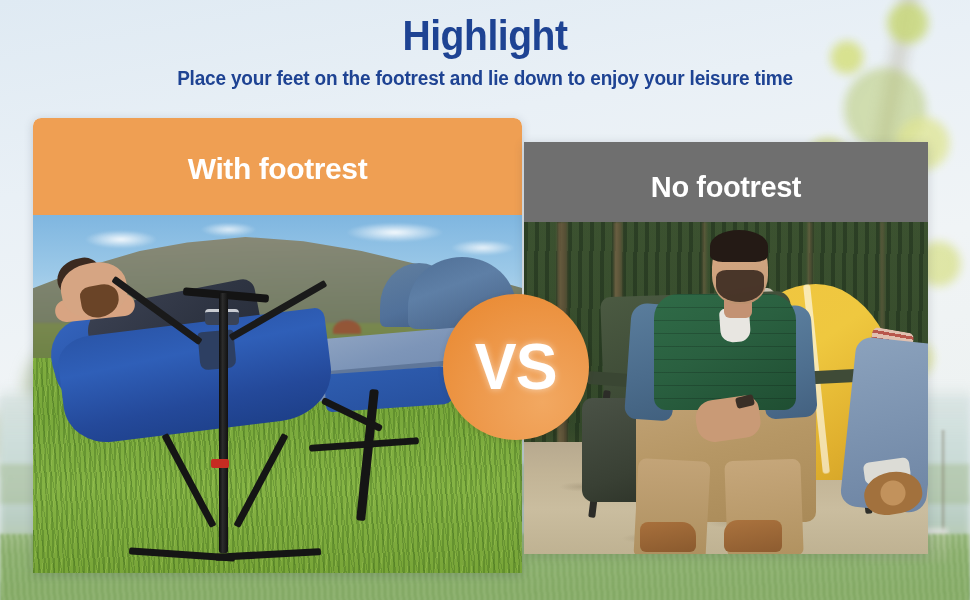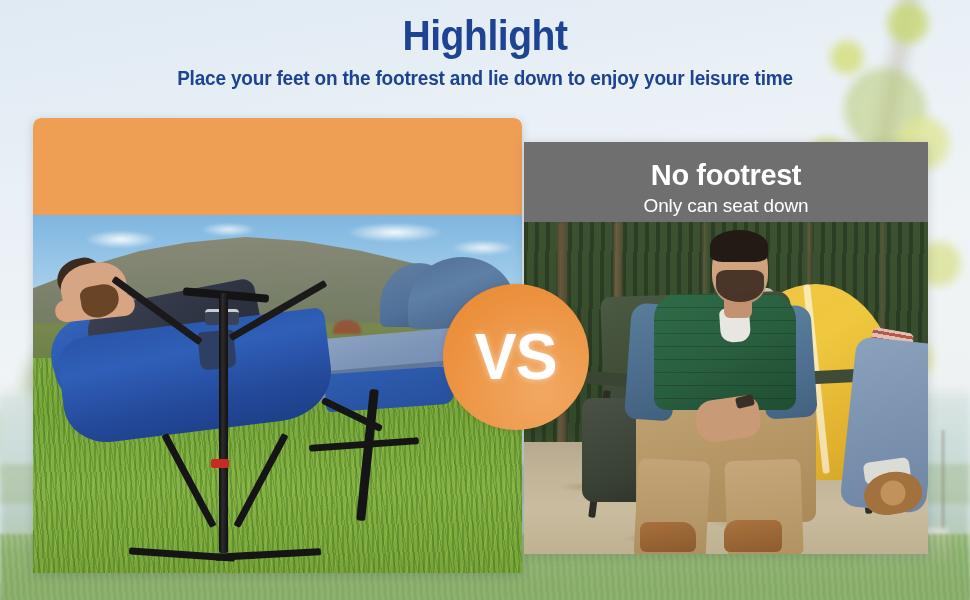--- a/index.html
+++ b/index.html
@@ -399,21 +399,21 @@
     border-radius: 16px 8px 18px 16px; transform: rotate(6deg);
   }
   .pr-othersock { position:absolute; right:18px; top:238px; width:46px; height:22px; background:#dcdcd6; border-radius:6px; transform: rotate(-8deg);}
   .pr-otherboot { position:absolute; right:6px; top:250px; width:58px; height:42px; background:radial-gradient(circle at 50% 50%, #c2925c 0 12px, #a2713d 13px); border-radius:50% 50% 42% 42%; transform: rotate(-10deg);}
   .pr-plaid { position:absolute; right:16px; top:108px; width:42px; height:34px;
     background: repeating-linear-gradient(0deg,#b8574c 0 3px,#e0c0b0 3px 7px), repeating-linear-gradient(90deg,rgba(150,60,50,.5) 0 3px, transparent 3px 7px);
     border-radius:6px; transform: rotate(10deg);}
 
   
   #vs-badge {
-    position: absolute; left: 443px; top: 284px; width: 146px; height: 146px;
+    position: absolute; left: 443px; top: 294px; width: 146px; height: 146px;
     border-radius: 50%; z-index: 9;
     background: radial-gradient(circle at 68% 74%, #f2a861 0%, #ee9a4d 42%, #e8862c 100%);
     display: flex; align-items: center; justify-content: center;
     box-shadow: 0 1px 5px rgba(80,60,30,.18);
   }
   #vs-label {
     color: #ffffff; font-size: 64px; font-weight: 700; letter-spacing: -1px;
     text-shadow: 0 0 7px rgba(255,255,255,.55);
     transform: scaleX(.98);
   }
@@ -432,20 +432,21 @@
   <div id="bg-near-grass"></div>
 </div>
 
 <div id="title-block">
   <div id="page-title">Highlight</div>
   <div id="page-subtitle">Place your feet on the footrest and lie down to enjoy your leisure time</div>
 </div>
 
 <div class="panel" id="panel-left">
   <div class="panel-header" id="header-left">
+    <div class="header-title">With footrest</div>
   </div>
   <div class="photo" id="photo-left">
     <div class="ph-sky-mountain"></div>
     <div class="ph-clouds"></div>
     <div class="ph-mountain"></div>
     <div class="ph-hillgreen"></div>
     <div class="ph-tent-far"></div>
     <div class="ph-tent-far2"></div>
     <div class="ph-grass"></div>
     <div class="ph-grass-blades"></div>
@@ -474,21 +475,20 @@
     <div class="ph-base-r"></div>
     <div class="ph-redtab"></div>
     <div class="ph-base-l2"></div>
     <div class="ph-base-r2"></div>
   </div>
 </div>
 
 <div class="panel" id="panel-right">
   <div class="panel-header" id="header-right">
     <div class="header-title">No footrest</div>
-    <div class="header-sub">Only can seat down</div>
   </div>
   <div class="photo" id="photo-right">
     <div class="pr-forest"></div>
     <div class="pr-trunks"></div>
     <div class="pr-sand"></div>
     <div class="pr-sand-tex"></div>
     <div class="pr-tent-grey"></div>
     <div class="pr-tent"></div>
     <div class="pr-tent-seam"></div>
     <div class="pr-chair-back"></div>

